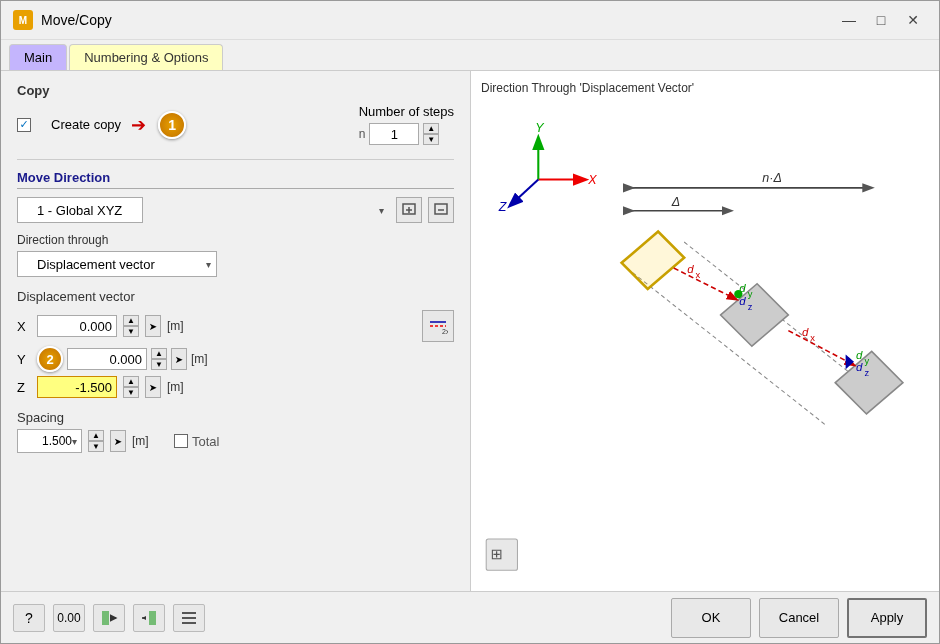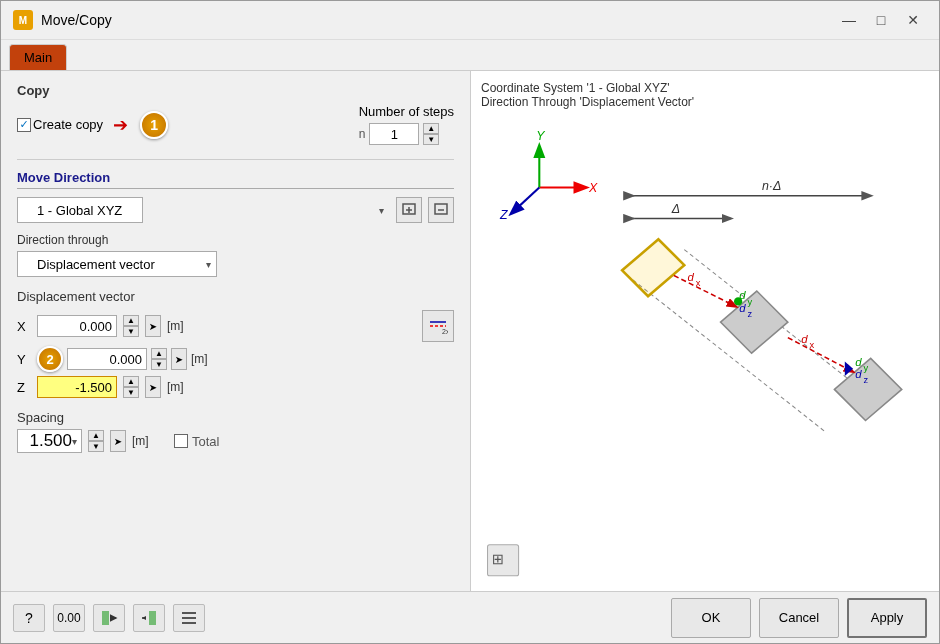--- a/index.html
+++ b/index.html
@@ -9,33 +9,33 @@
 
     .title-bar { background: #f0f0f0; padding: 8px 12px; display: flex; align-items: center; justify-content: space-between; border-bottom: 1px solid #ddd; }
     .title-bar-left { display: flex; align-items: center; gap: 8px; }
     .app-icon { width: 20px; height: 20px; background: #e8a000; border-radius: 3px; display: flex; align-items: center; justify-content: center; font-size: 10px; color: white; font-weight: bold; }
     .title-text { font-size: 14px; font-weight: normal; color: #000; }
     .title-controls { display: flex; gap: 4px; }
     .title-btn { width: 28px; height: 22px; background: transparent; border: none; cursor: pointer; font-size: 14px; display: flex; align-items: center; justify-content: center; color: #444; }
 
     .tabs { display: flex; padding: 4px 8px 0; background: #f0f0f0; border-bottom: 1px solid #ccc; }
     .tab { padding: 5px 14px; cursor: pointer; border: 1px solid transparent; border-bottom: none; font-size: 13px; background: #ddd; margin-right: 2px; border-radius: 4px 4px 0 0; color: #333; }
-    .tab.active { background: #c2410c; border-color: #ccc; border-bottom-color: #f0f0f0; color: #000; font-weight: 500; }
+    .tab.active { background: #c4b5fd; border-color: #ccc; border-bottom-color: #f0f0f0; color: #000; font-weight: 500; }
     .tab.highlight { background: #ffffc0; border-color: #ccc; font-weight: 500; }
 
     .content { display: flex; flex: 1; overflow: hidden; }
 
     
     .left-panel { width: 470px; padding: 12px 16px; border-right: 1px solid #ccc; overflow-y: auto; }
 
     .section-title { font-weight: bold; font-size: 13px; color: #333; margin-bottom: 6px; }
     .copy-section { margin-bottom: 14px; }
     .copy-row { display: flex; align-items: center; justify-content: space-between; }
     .copy-left { display: flex; align-items: center; gap: 6px; position: relative; }
-    .checkbox-wrapper { display: flex; align-items: center; gap: 2px; }
+    .checkbox-wrapper { display: flex; align-items: center; gap: 20px; }
     .checkbox { width: 14px; height: 14px; border: 1px solid #666; background: white; display: flex; align-items: center; justify-content: center; }
     .checkbox.checked::after { content: '✓'; font-size: 11px; color: #0070c0; }
     .label-text { font-size: 13px; }
     .red-arrow { color: #cc0000; font-size: 18px; margin-left: 4px; }
     .badge { width: 28px; height: 28px; background: radial-gradient(circle, #e8a000, #c07000); border-radius: 50%; display: flex; align-items: center; justify-content: center; color: white; font-weight: bold; font-size: 14px; border: 2px solid #fff; box-shadow: 0 1px 3px rgba(0,0,0,0.4); }
 
     .steps-section { display: flex; align-items: flex-start; gap: 8px; }
     .steps-label { font-size: 13px; }
     .steps-row { display: flex; align-items: center; gap: 4px; margin-top: 4px; }
     .n-label { font-size: 12px; color: #555; }
@@ -63,21 +63,21 @@
     .vector-input { width: 80px; height: 22px; border: 1px solid #aaa; padding: 0 4px; font-size: 13px; text-align: right; }
     .vector-input.highlighted { background: #ffff80; border-color: #cc8800; }
     .unit-label { font-size: 12px; color: #333; width: 28px; }
     .vector-icon-btn { width: 28px; height: 28px; border: 1px solid #aaa; background: #e8e8e8; cursor: pointer; display: flex; align-items: center; justify-content: center; }
     .badge-small { width: 26px; height: 26px; background: radial-gradient(circle, #e8a000, #c07000); border-radius: 50%; display: flex; align-items: center; justify-content: center; color: white; font-weight: bold; font-size: 13px; border: 2px solid #fff; box-shadow: 0 1px 3px rgba(0,0,0,0.4); }
     .arrow-btn { width: 16px; height: 22px; border: 1px solid #aaa; background: #e8e8e8; cursor: pointer; display: flex; align-items: center; justify-content: center; font-size: 10px; }
 
     .spacing-section { margin-top: 8px; }
     .spacing-row { display: flex; align-items: center; gap: 6px; }
     .spacing-input-wrapper { display: flex; align-items: center; border: 1px solid #aaa; background: white; height: 24px; padding: 0 4px; }
-    .spacing-input { border: none; outline: none; width: 50px; font-size: 17px; text-align: right; }
+    .spacing-input { border: none; outline: none; width: 50px; font-size: 12px; text-align: right; }
     .spacing-chevron { font-size: 10px; color: #555; cursor: pointer; }
     .total-check { display: flex; align-items: center; gap: 4px; margin-left: 8px; }
     .total-checkbox { width: 14px; height: 14px; border: 1px solid #666; background: white; }
     .total-label { font-size: 13px; color: #555; }
 
     
     .right-panel { flex: 1; padding: 10px; background: white; position: relative; display: flex; flex-direction: column; }
     .coord-info { font-size: 12px; color: #333; margin-bottom: 6px; }
     .diagram-area { flex: 1; position: relative; overflow: hidden; }
 
@@ -104,20 +104,21 @@
     </div>
     <div class="title-controls">
       <button class="title-btn">—</button>
       <button class="title-btn">□</button>
       <button class="title-btn close">✕</button>
     </div>
   </div>
 
   <div class="tabs">
     <div class="tab active">Main</div>
+    <div class="tab highlight">Numbering &amp; Options</div>
   </div>
 
   <div class="content">
 
     <div class="left-panel">
 
       <div class="copy-section">
         <div class="section-title">Copy</div>
         <div class="copy-row">
           <div class="copy-left">
@@ -250,21 +251,20 @@
             <div class="total-checkbox"></div>
             <span class="total-label">Total</span>
           </div>
         </div>
       </div>
 
     </div>
 
     <div class="right-panel">
       <div class="coord-info">
-        <div>Coordinate System '1 - Global XYZ'</div>
         <div>Direction Through 'Displacement Vector'</div>
       </div>
       <div class="diagram-area">
         <svg class="diagram-svg" viewBox="0 0 430 450">
 
           <line x1="55" y1="70" x2="100" y2="70" stroke="#e00" stroke-width="2" marker-end="url(#arrowR)"></line>
           <line x1="55" y1="70" x2="55" y2="30" stroke="#0a0" stroke-width="2" marker-end="url(#arrowG)"></line>
           <line x1="55" y1="70" x2="28" y2="95" stroke="#00a" stroke-width="2" marker-end="url(#arrowB)"></line>
           <text x="103" y="74" font-size="12" fill="#e00" font-style="italic">X</text>
           <text x="52" y="24" font-size="12" fill="#0a0" font-style="italic">Y</text>

